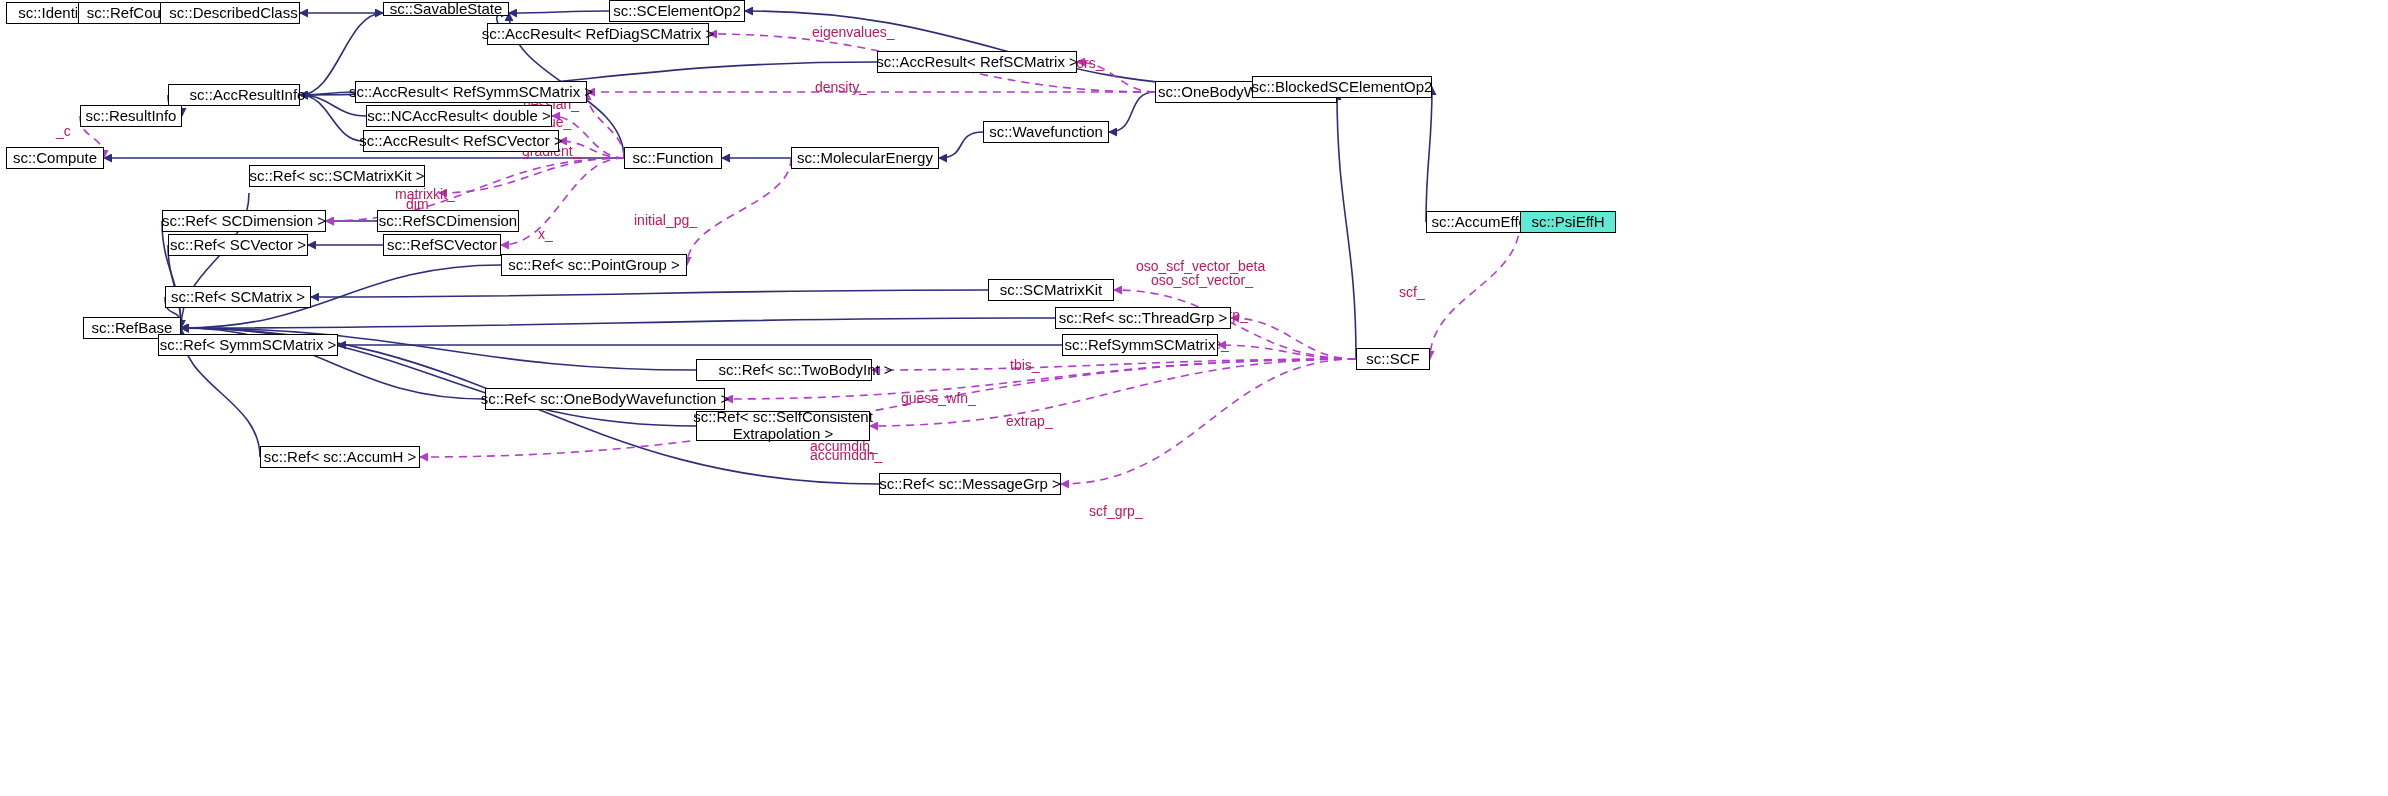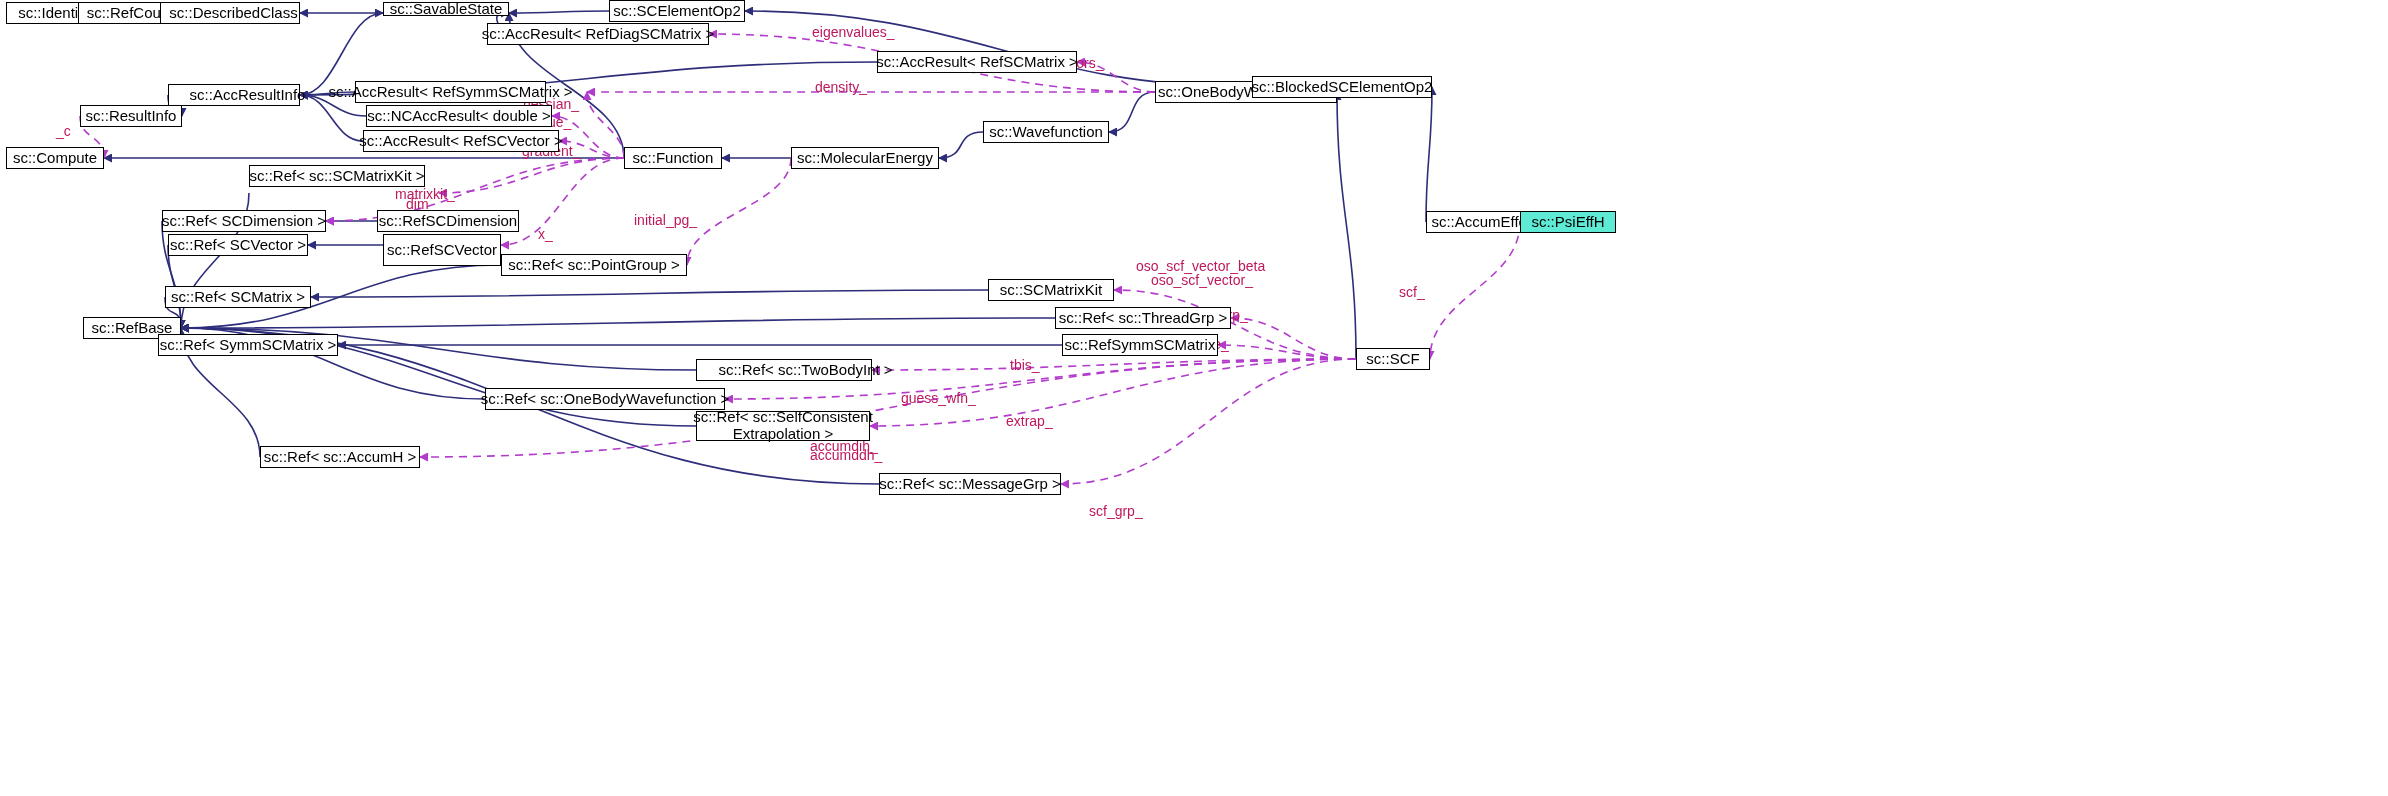--- a/index.html
+++ b/index.html
@@ -133,37 +133,37 @@
 
   <div id="node-layer">
       <div class="node" style="left: 6px; top: 2px; width: 96px; height: 22px;">sc::Identity</div>
       <div class="node" style="left: 78px; top: 2px; width: 104px; height: 22px;">sc::RefCount</div>
       <div class="node" style="left: 160px; top: 2px; width: 140px; height: 22px; padding-left: 12px;">sc::DescribedClass</div>
       <div class="node" style="left: 383px; top: 2px; width: 126px; height: 14px;">sc::SavableState</div>
       <div class="node" style="left: 609px; top: 0px; width: 136px; height: 22px;">sc::SCElementOp2</div>
       <div class="node" style="left: 487px; top: 23px; width: 222px; height: 22px;">sc::AccResult&lt; RefDiagSCMatrix &gt;</div>
       <div class="node" style="left: 877px; top: 51px; width: 200px; height: 22px;">sc::AccResult&lt; RefSCMatrix &gt;</div>
       <div class="node" style="left: 168px; top: 84px; width: 132px; height: 22px; padding-left: 32px;">sc::AccResultInfo</div>
-      <div class="node" style="left: 355px; top: 81px; width: 191px; height: 22px;">sc::AccResult&lt; RefSymmSCMatrix &gt;</div>
+      <div class="node" style="left: 355px; top: 81px; width: 232px; height: 22px;">sc::AccResult&lt; RefSymmSCMatrix &gt;</div>
       <div class="node" style="left: 1155px; top: 81px; width: 182px; height: 22px;">sc::OneBodyWavefunction</div>
       <div class="node" style="left: 1252px; top: 76px; width: 180px; height: 22px;">sc::BlockedSCElementOp2</div>
       <div class="node" style="left: 80px; top: 105px; width: 102px; height: 22px;">sc::ResultInfo</div>
       <div class="node" style="left: 366px; top: 105px; width: 186px; height: 22px;">sc::NCAccResult&lt; double &gt;</div>
       <div class="node" style="left: 983px; top: 121px; width: 126px; height: 22px;">sc::Wavefunction</div>
       <div class="node" style="left: 363px; top: 130px; width: 196px; height: 22px;">sc::AccResult&lt; RefSCVector &gt;</div>
       <div class="node" style="left: 6px; top: 147px; width: 98px; height: 22px;">sc::Compute</div>
       <div class="node" style="left: 624px; top: 147px; width: 98px; height: 22px;">sc::Function</div>
       <div class="node" style="left: 791px; top: 147px; width: 148px; height: 22px;">sc::MolecularEnergy</div>
       <div class="node" style="left: 249px; top: 165px; width: 176px; height: 22px;">sc::Ref&lt; sc::SCMatrixKit &gt;</div>
       <div class="node" style="left: 1426px; top: 211px; width: 148px; height: 22px;">sc::AccumEffectiveH</div>
       <div class="node highlight" style="left: 1520px; top: 211px; width: 96px; height: 22px;">sc::PsiEffH</div>
       <div class="node" style="left: 162px; top: 210px; width: 164px; height: 22px;">sc::Ref&lt; SCDimension &gt;</div>
       <div class="node" style="left: 377px; top: 210px; width: 142px; height: 22px;">sc::RefSCDimension</div>
       <div class="node" style="left: 168px; top: 234px; width: 140px; height: 22px;">sc::Ref&lt; SCVector &gt;</div>
-      <div class="node" style="left: 383px; top: 234px; width: 118px; height: 32px;">sc::RefSCVector</div>
+      <div class="node" style="left: 383px; top: 234px; width: 118px; height: 22px;">sc::RefSCVector</div>
       <div class="node" style="left: 501px; top: 254px; width: 186px; height: 22px;">sc::Ref&lt; sc::PointGroup &gt;</div>
       <div class="node" style="left: 165px; top: 286px; width: 146px; height: 22px;">sc::Ref&lt; SCMatrix &gt;</div>
       <div class="node" style="left: 988px; top: 279px; width: 126px; height: 22px;">sc::SCMatrixKit</div>
       <div class="node" style="left: 1055px; top: 307px; width: 176px; height: 22px;">sc::Ref&lt; sc::ThreadGrp &gt;</div>
       <div class="node" style="left: 83px; top: 317px; width: 98px; height: 22px;">sc::RefBase</div>
       <div class="node" style="left: 158px; top: 334px; width: 180px; height: 22px;">sc::Ref&lt; SymmSCMatrix &gt;</div>
       <div class="node" style="left: 1062px; top: 334px; width: 156px; height: 22px;">sc::RefSymmSCMatrix</div>
       <div class="node" style="left: 1356px; top: 348px; width: 74px; height: 22px;">sc::SCF</div>
       <div class="node" style="left: 696px; top: 359px; width: 176px; height: 22px; padding-left: 48px;">sc::Ref&lt; sc::TwoBodyInt &gt;</div>
       <div class="node" style="left: 485px; top: 388px; width: 240px; height: 22px;">sc::Ref&lt; sc::OneBodyWavefunction &gt;</div>

